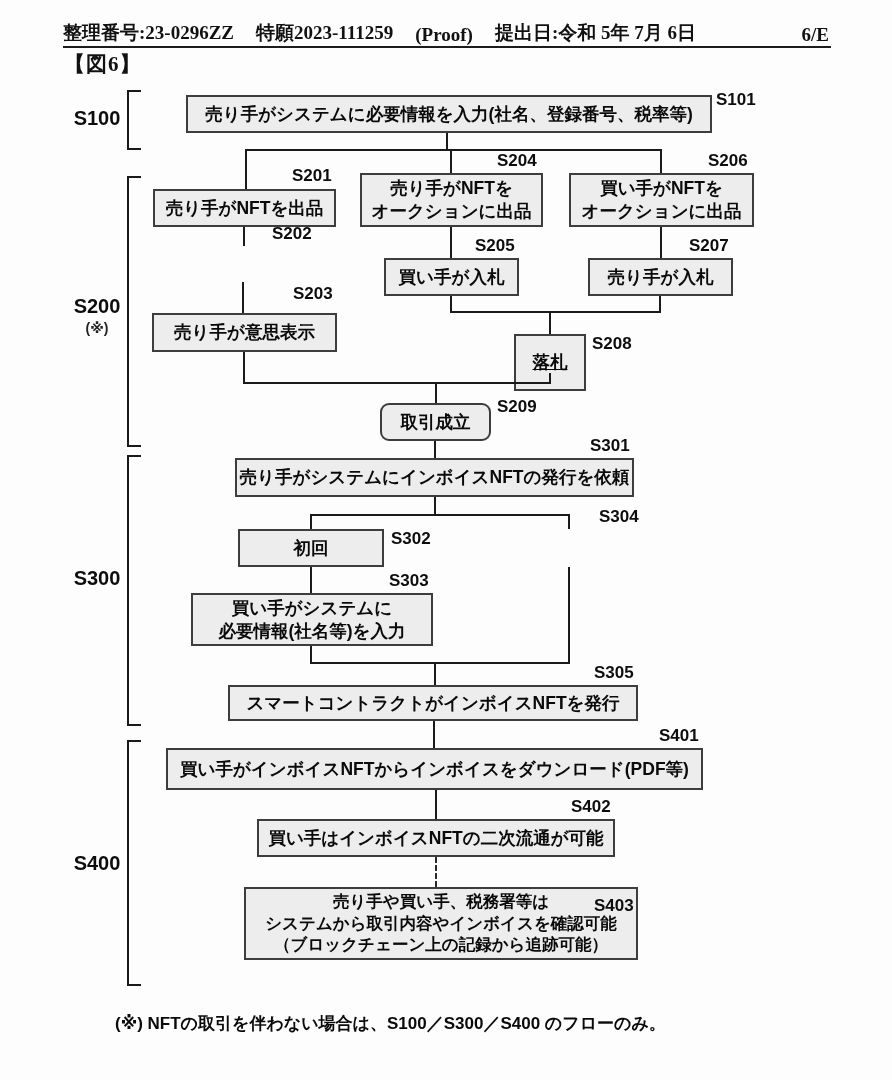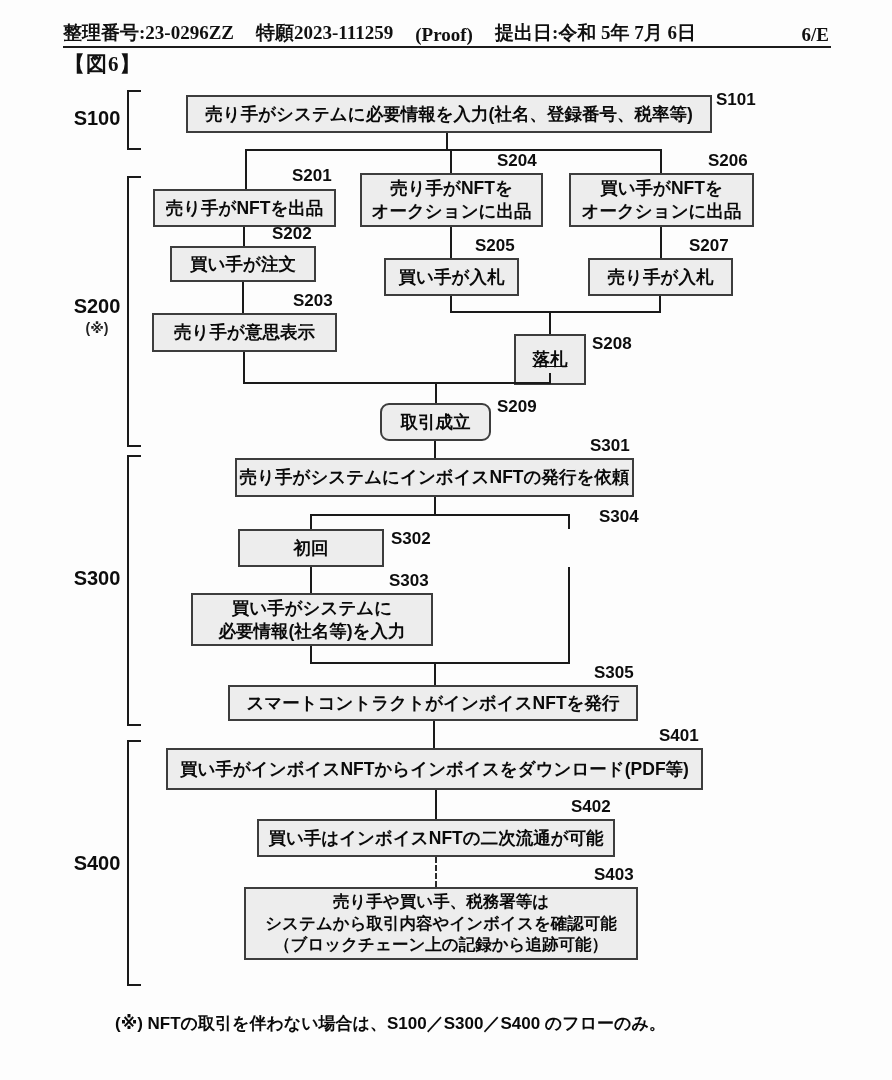--- a/index.html
+++ b/index.html
@@ -112,40 +112,39 @@
   <div class="slabel" style="left:497px;top:151px;">S204</div>
 
   <div class="fbox" style="left:569px;top:173px;width:185px;height:54px;">買い手がNFTを
 オークションに出品</div>
   <div class="slabel" style="left:708px;top:151px;">S206</div>
 
   <div class="ln" style="left:243px;top:227px;width:2px;height:19px;"></div>
   <div class="ln" style="left:450px;top:227px;width:2px;height:31px;"></div>
   <div class="ln" style="left:660px;top:227px;width:2px;height:31px;"></div>
 
-  <div class="fbox" style="left:170px;top:246px;width:146px;height:36px;">買い手が注文</div>
   <div class="slabel" style="left:272px;top:224px;">S202</div>
 
   <div class="fbox" style="left:384px;top:258px;width:135px;height:38px;">買い手が入札</div>
   <div class="slabel" style="left:475px;top:236px;">S205</div>
 
   <div class="fbox" style="left:588px;top:258px;width:145px;height:38px;">売り手が入札</div>
   <div class="slabel" style="left:689px;top:236px;">S207</div>
 
   <div class="ln" style="left:242px;top:282px;width:2px;height:31px;"></div>
 
   <div class="ln" style="left:450px;top:296px;width:2px;height:17px;"></div>
   <div class="ln" style="left:659px;top:296px;width:2px;height:17px;"></div>
   <div class="ln" style="left:450px;top:311px;width:211px;height:2px;"></div>
   <div class="ln" style="left:549px;top:311px;width:2px;height:23px;"></div>
 
   <div class="fbox" style="left:152px;top:313px;width:185px;height:39px;">売り手が意思表示</div>
-  <div class="slabel" style="left:293px;top:291px;">S203</div>
-
-  <div class="fbox" style="left:514px;top:334px;width:72px;height:51px;text-decoration:underline;">落札</div>
+  <div class="slabel" style="left:293px;top:284px;">S203</div>
+
+  <div class="fbox" style="left:514px;top:334px;width:72px;height:57px;text-decoration:underline;">落札</div>
   <div class="slabel" style="left:592px;top:334px;">S208</div>
 
   <div class="ln" style="left:243px;top:352px;width:2px;height:32px;"></div>
   <div class="ln" style="left:549px;top:373px;width:2px;height:11px;"></div>
   <div class="ln" style="left:243px;top:382px;width:308px;height:2px;"></div>
   <div class="ln" style="left:435px;top:382px;width:2px;height:21px;"></div>
 
   <div class="fbox" style="left:380px;top:403px;width:111px;height:38px;border-radius:9px;">取引成立</div>
   <div class="slabel" style="left:497px;top:397px;">S209</div>
 
@@ -186,17 +185,17 @@
   <div class="ln" style="left:435px;top:790px;width:2px;height:29px;"></div>
 
   <div class="fbox" style="left:257px;top:819px;width:358px;height:38px;">買い手はインボイスNFTの二次流通が可能</div>
   <div class="slabel" style="left:571px;top:797px;">S402</div>
 
   <div class="ln-dash" style="left:435px;top:857px;height:30px;"></div>
 
   <div class="fbox" style="left:244px;top:887px;width:394px;height:73px;font-size:16.5px;">売り手や買い手、税務署等は
 システムから取引内容やインボイスを確認可能
 （ブロックチェーン上の記録から追跡可能）</div>
-  <div class="slabel" style="left:594px;top:865px;">S403</div>
+  <div class="slabel" style="left:594px;top:896px;">S403</div>
 
   <div class="footnote">(※) NFTの取引を伴わない場合は、S100／S300／S400 のフローのみ。</div>
 
 </div>
 
 </body></html>

